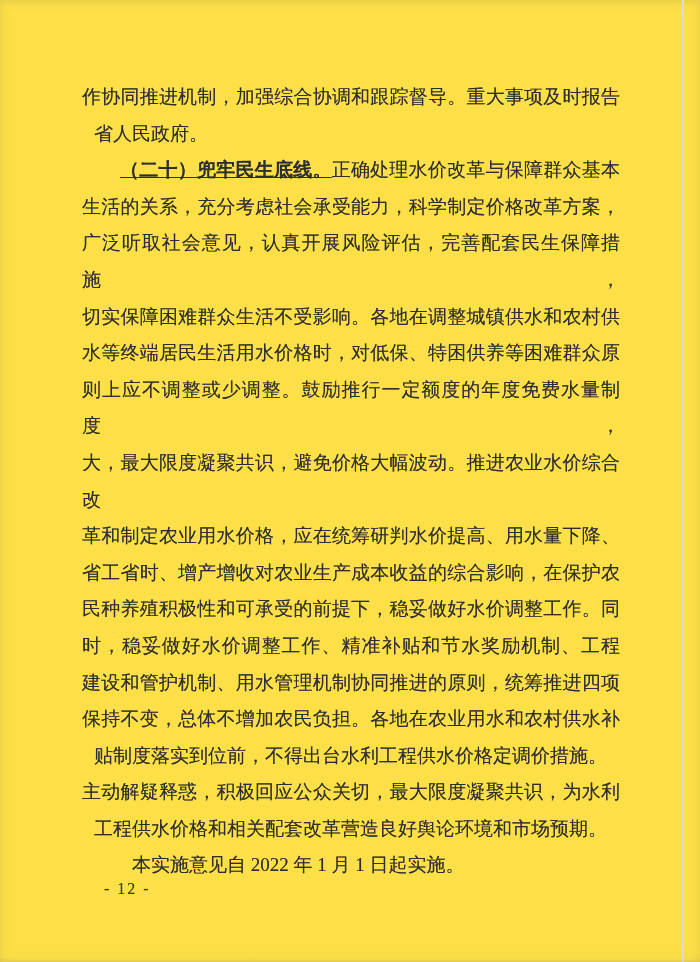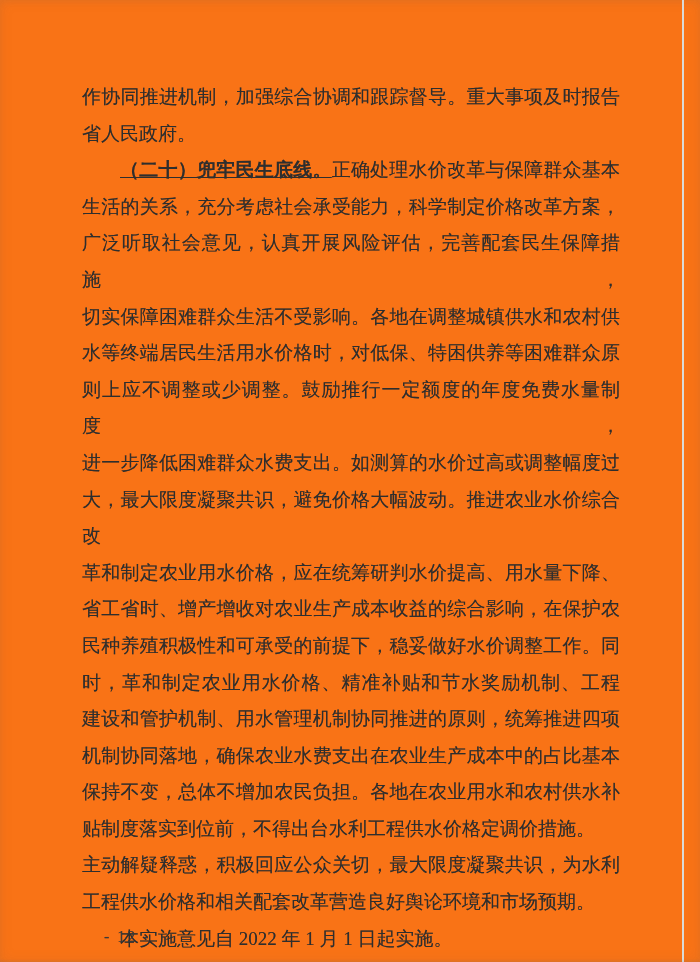--- a/index.html
+++ b/index.html
@@ -5,21 +5,21 @@
   html, body { margin: 0; padding: 0; }
   body {
     width: 700px; height: 962px;
     background: #eceme8;
     background: #ebebe8;
     font-family: "Liberation Serif", "DejaVu Serif", serif;
   }
   .page {
     position: relative;
     width: 700px; height: 962px;
-    background: #f97316;
+    background: #fde047;
     overflow: hidden;
     box-shadow: inset 0 0 14px rgba(90,90,85,0.10), inset 0 2px 6px rgba(120,120,115,0.08);
   }
   .scan-edge-right {
     position: absolute; right: 16px; top: 0;
     width: 2px; height: 100%;
     background: #dadad6;
   }
   .scan-edge-bottom {
     position: absolute; left: 0; bottom: 0;
@@ -33,26 +33,26 @@
     font-size: 19px;
     line-height: 36.6px;
     text-shadow: 0 0 0.6px rgba(46,46,46,0.5);
   }
   .line {
     text-align: justify;
     text-align-last: justify;
     white-space: nowrap;
   }
   .line { white-space: normal; }
-  .line.end { text-align-last: left; }
+  .line.end { text-align-last: left; margin-left: 12px; }
   .line.indent { text-indent: 2em; }
   .bold { font-weight: bold; text-decoration: underline; }
   .footer {
     position: absolute;
-    left: 104px; top: 928px;
+    left: 104px; top: 880px;
     font-size: 16px;
     color: #3a3a3a;
     letter-spacing: 2px;
     text-shadow: 0 0 0.5px rgba(46,46,46,0.5);
   }
 </style>
 </head>
 <body>
 
 <div class="page">
@@ -60,28 +60,26 @@
 
     <div class="line">作协同推进机制，加强综合协调和跟踪督导。重大事项及时报告</div>
     <div class="line end">省人民政府。</div>
 
     <div class="line indent"><span class="bold">（二十）兜牢民生底线。</span><span>正确处理水价改革与保障群众基本</span></div>
     <div class="line">生活的关系，充分考虑社会承受能力，科学制定价格改革方案，</div>
     <div class="line">广泛听取社会意见，认真开展风险评估，完善配套民生保障措施，</div>
     <div class="line">切实保障困难群众生活不受影响。各地在调整城镇供水和农村供</div>
     <div class="line">水等终端居民生活用水价格时，对低保、特困供养等困难群众原</div>
     <div class="line">则上应不调整或少调整。鼓励推行一定额度的年度免费水量制度，</div>
-    <div class="line">进一步降低困难群众水费支出。如测算的水价过高或调整幅度过</div>
     <div class="line">大，最大限度凝聚共识，避免价格大幅波动。推进农业水价综合改</div>
     <div class="line">革和制定农业用水价格，应在统筹研判水价提高、用水量下降、</div>
     <div class="line">省工省时、增产增收对农业生产成本收益的综合影响，在保护农</div>
     <div class="line">民种养殖积极性和可承受的前提下，稳妥做好水价调整工作。同</div>
-    <div class="line">时，革和制定农业用水价格、精准补贴和节水奖励机制、工程</div>
+    <div class="line">时，稳妥做好水价调整工作、精准补贴和节水奖励机制、工程</div>
     <div class="line">建设和管护机制、用水管理机制协同推进的原则，统筹推进四项</div>
-    <div class="line">机制协同落地，确保农业水费支出在农业生产成本中的占比基本</div>
     <div class="line">保持不变，总体不增加农民负担。各地在农业用水和农村供水补</div>
     <div class="line end">贴制度落实到位前，不得出台水利工程供水价格定调价措施。</div>
 
     <div class="line">主动解疑释惑，积极回应公众关切，最大限度凝聚共识，为水利</div>
     <div class="line end">工程供水价格和相关配套改革营造良好舆论环境和市场预期。</div>
 
     <div class="line indent end">本实施意见自 2022 年 1 月 1 日起实施。</div>
 
   </div>
 

